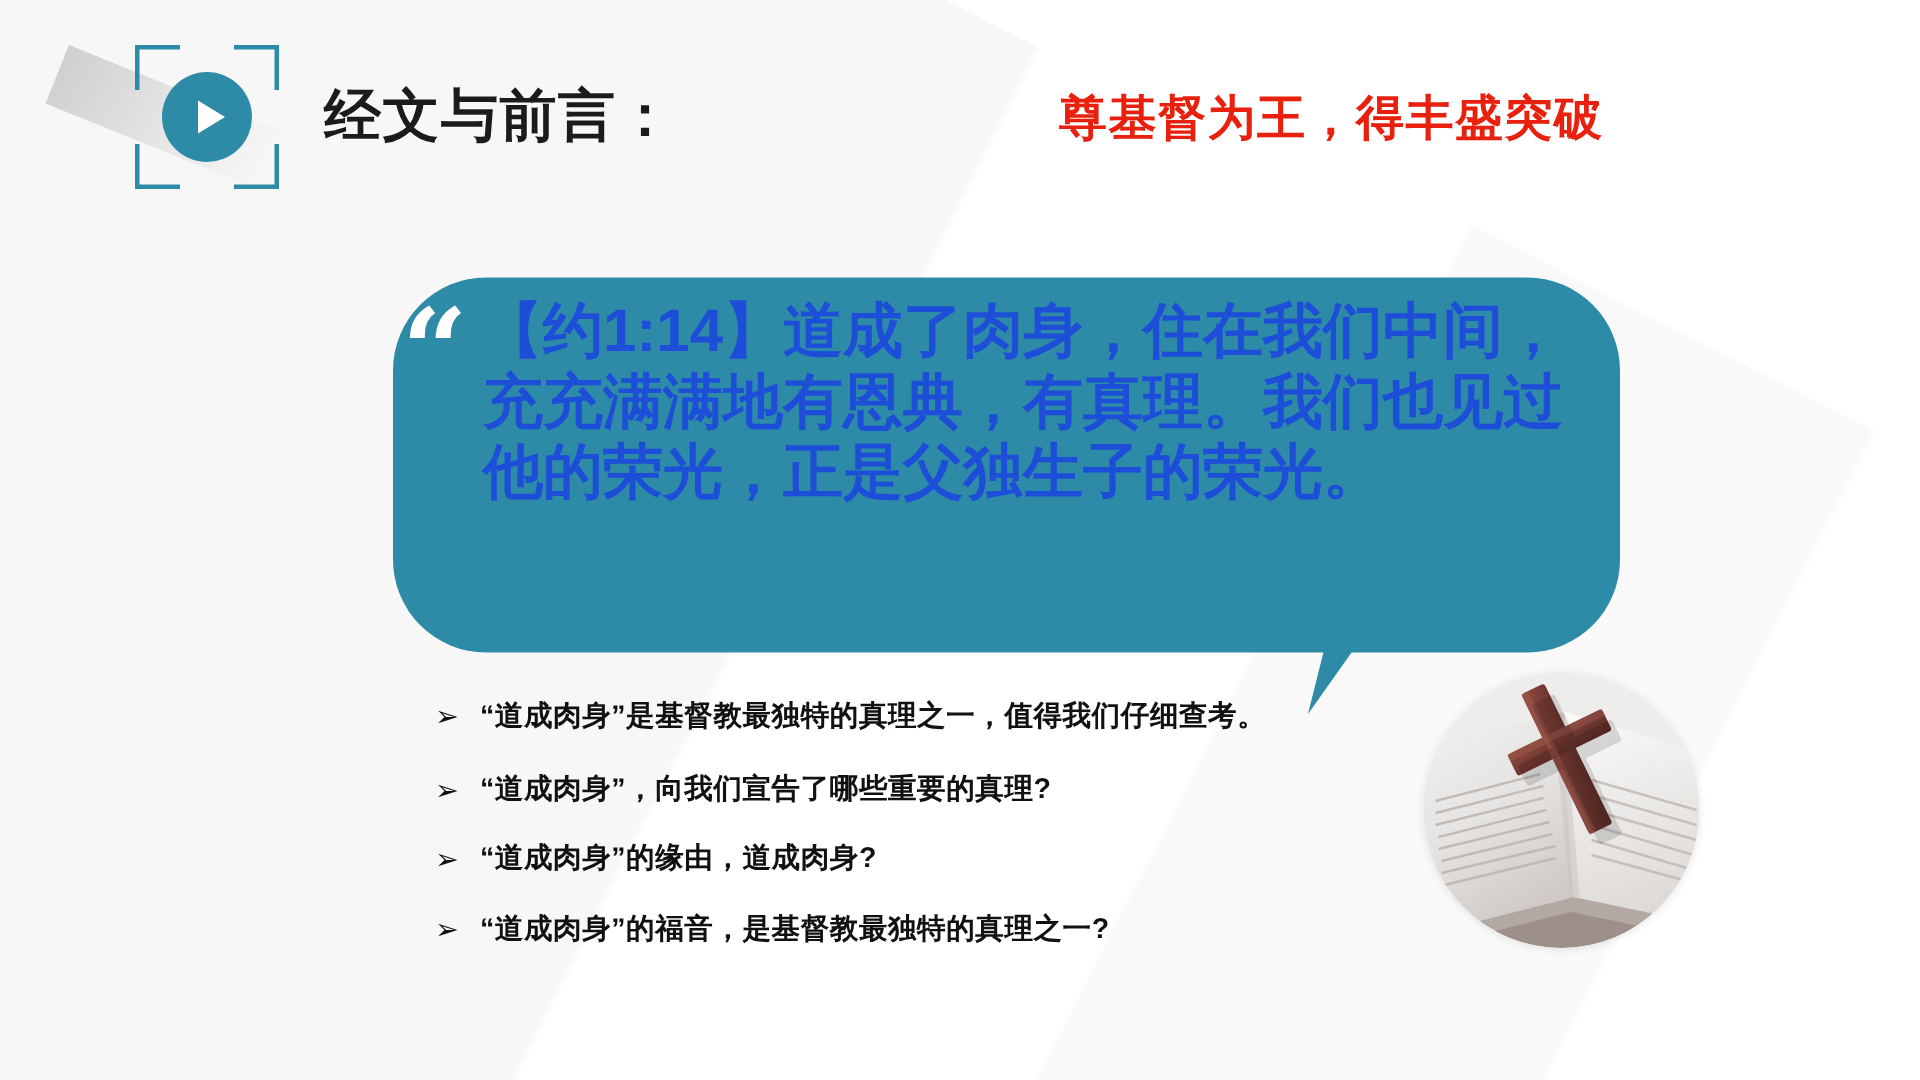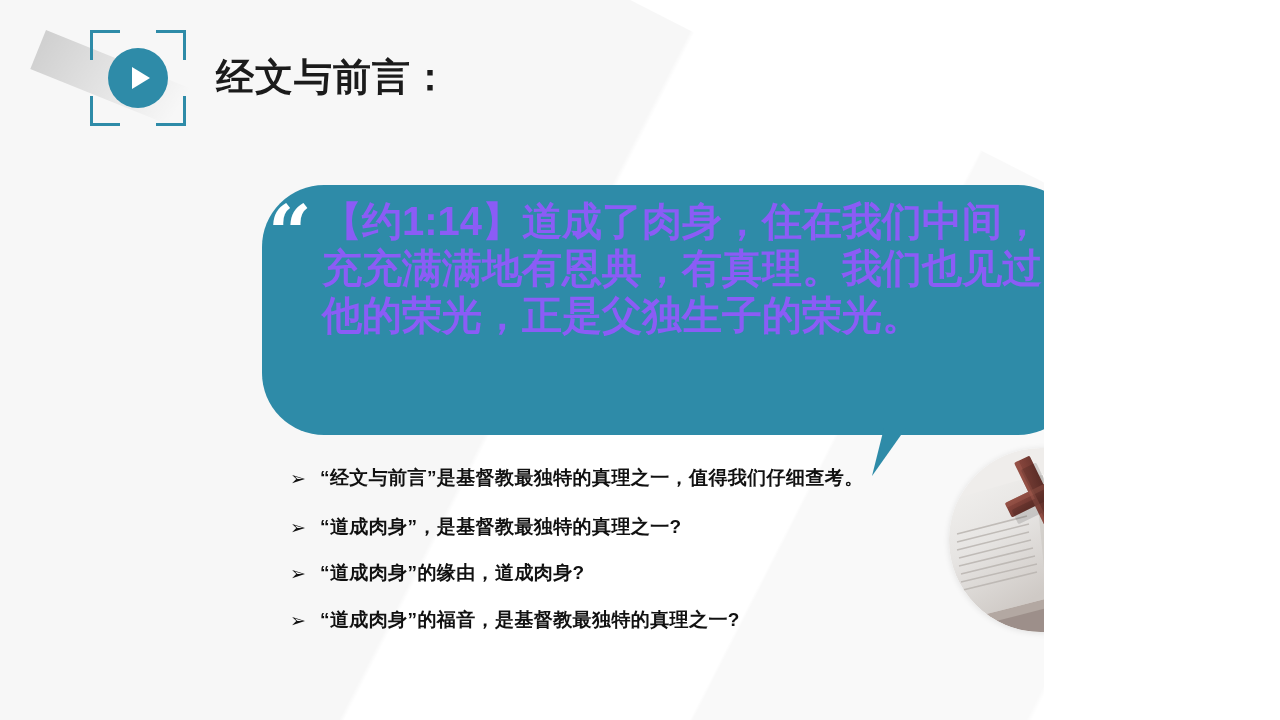--- a/index.html
+++ b/index.html
@@ -6,21 +6,21 @@
   html, body {
     margin: 0;
     padding: 0;
     background: #ffffff;
   }
   body {
     font-family: "Liberation Sans", "DejaVu Sans", sans-serif;
   }
   #slide {
     position: relative;
-    width: 1044px;
+    width: 1280px;
     height: 720px;
     background: #ffffff;
     overflow: hidden;
   }
 
   
   .bg-diag {
     position: absolute;
     top: -260px;
     left: 120px;
@@ -160,21 +160,21 @@
     color: #ffffff;
     line-height: 1;
   }
   .bubble-text {
     position: absolute;
     left: 322px;
     top: 198px;
     width: 740px;
     font-size: 40px;
     font-weight: bold;
-    color: #8b5cf6;
+    color: #1d4ed8;
     line-height: 1.17;
     letter-spacing: 0px;
   }
 
   
   .bullets {
     position: absolute;
     left: 290px;
     top: 464px;
     width: 620px;
@@ -235,34 +235,35 @@
       <span class="fr-tr-v"></span>
         <span class="fr-br-v"></span>
     </div>
     <div class="logo-circle">
       <div class="play-tri"></div>
     </div>
   </div>
 
   <div class="header-title">经文与前言：</div>
 
+  <div class="header-subtitle">尊基督为王，得丰盛突破</div>
 
   <div class="bubble"></div>
   <div class="bubble-tail"></div>
   <div class="bubble-quote">“</div>
   <div class="bubble-text">【约1:14】道成了肉身，住在我们中间，充充满满地有恩典，有真理。我们也见过他的荣光，正是父独生子的荣光。</div>
 
   <div class="bullets">
     <div class="bullet-row">
       <span class="bullet-icon">➢</span>
-      <span class="bullet-text">“经文与前言”是基督教最独特的真理之一，值得我们仔细查考。</span>
+      <span class="bullet-text">“道成肉身”是基督教最独特的真理之一，值得我们仔细查考。</span>
     </div>
     <div class="bullet-row">
       <span class="bullet-icon">➢</span>
-      <span class="bullet-text">“道成肉身”，是基督教最独特的真理之一?</span>
+      <span class="bullet-text">“道成肉身”，向我们宣告了哪些重要的真理?</span>
     </div>
     <div class="bullet-row">
       <span class="bullet-icon">➢</span>
       <span class="bullet-text">“道成肉身”的缘由，道成肉身?</span>
     </div>
     <div class="bullet-row">
       <span class="bullet-icon">➢</span>
       <span class="bullet-text">“道成肉身”的福音，是基督教最独特的真理之一?</span>
     </div>
   </div>

